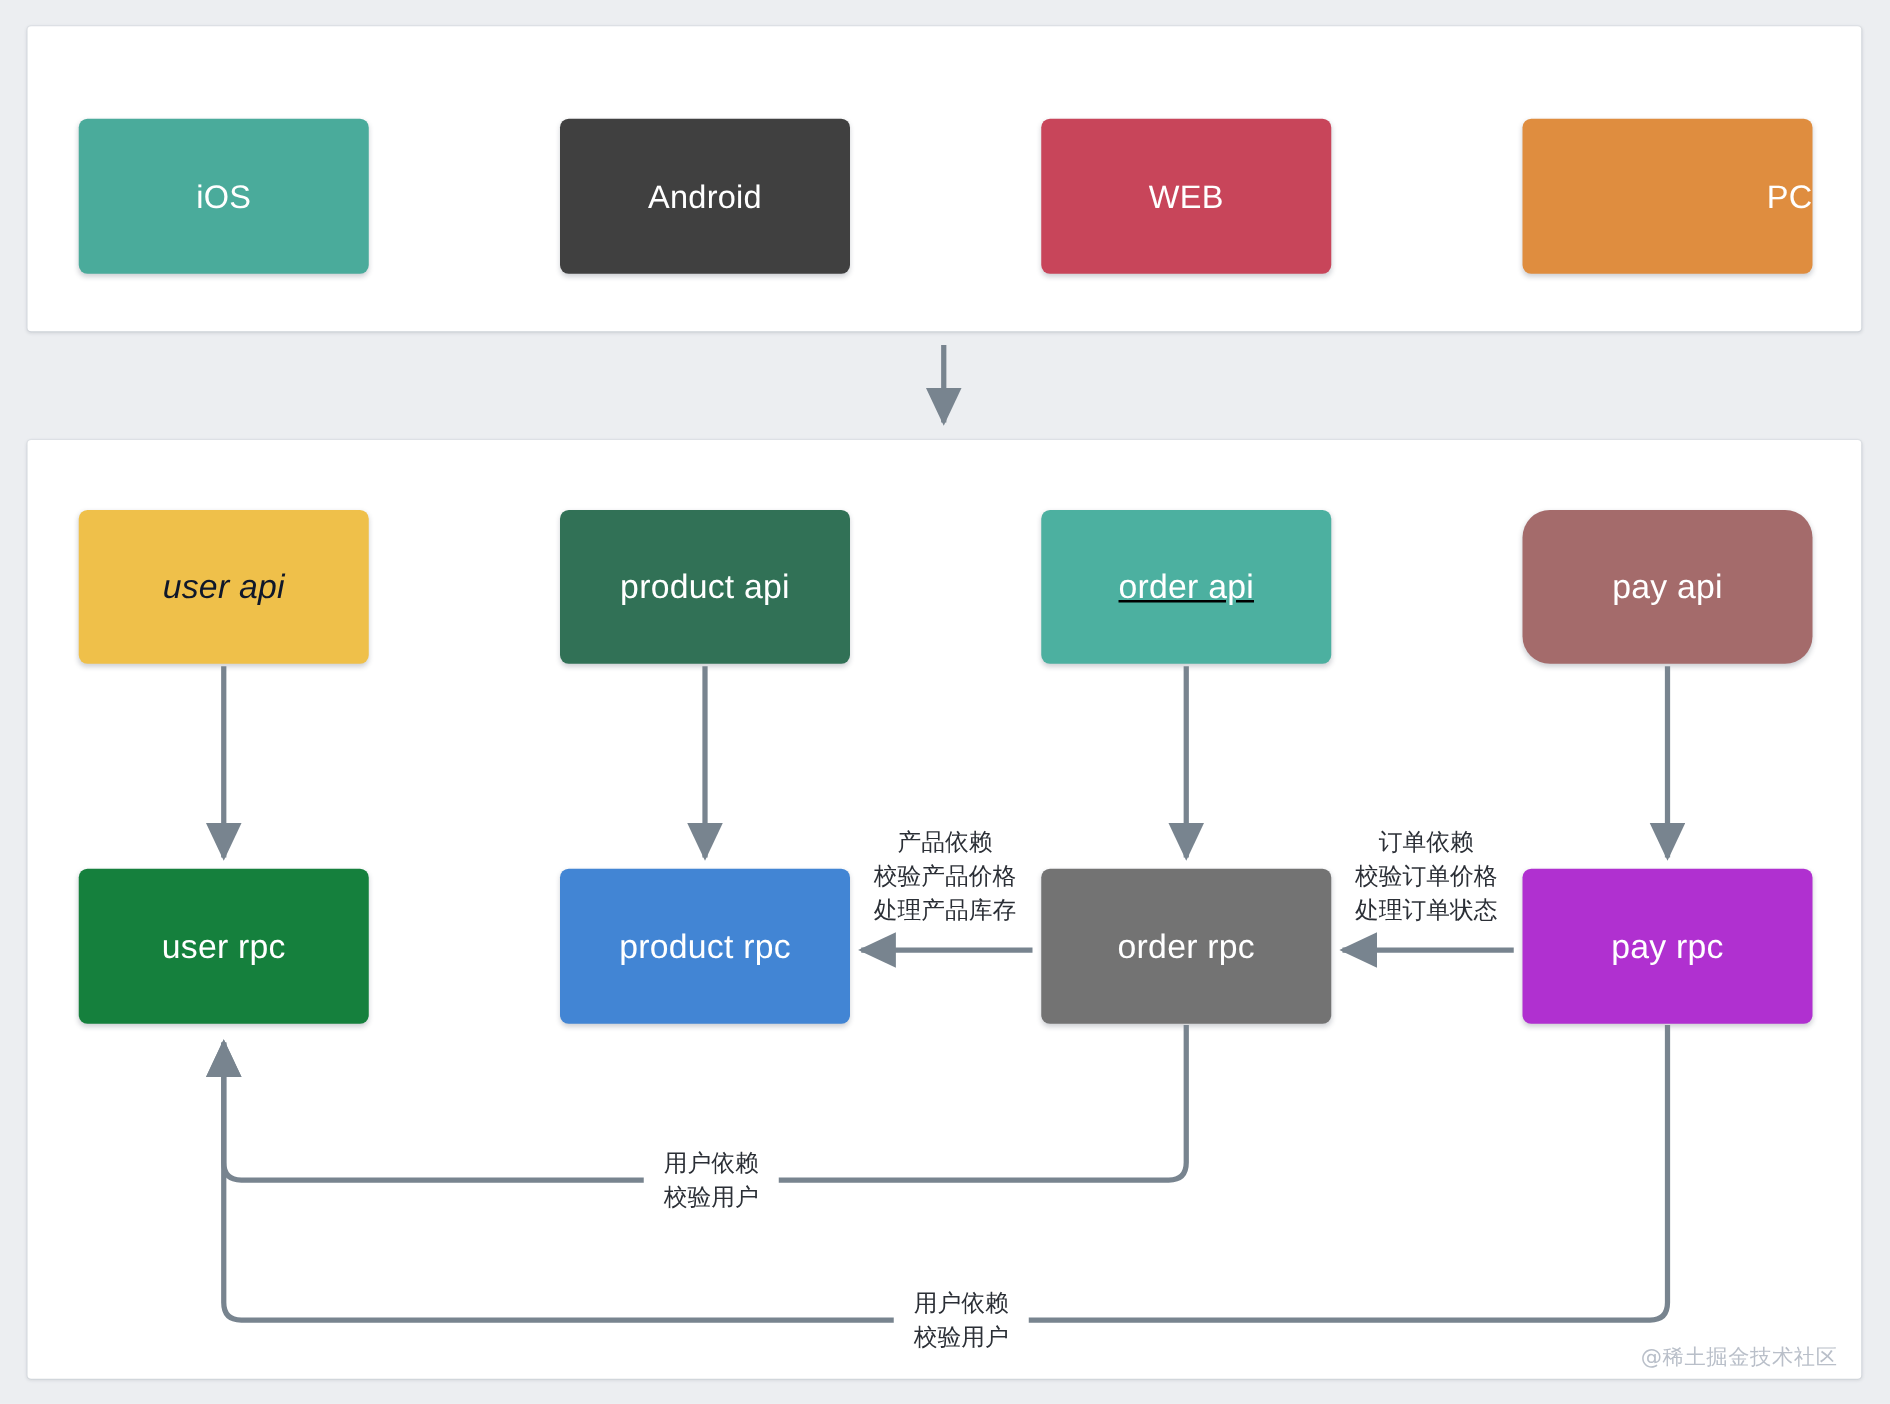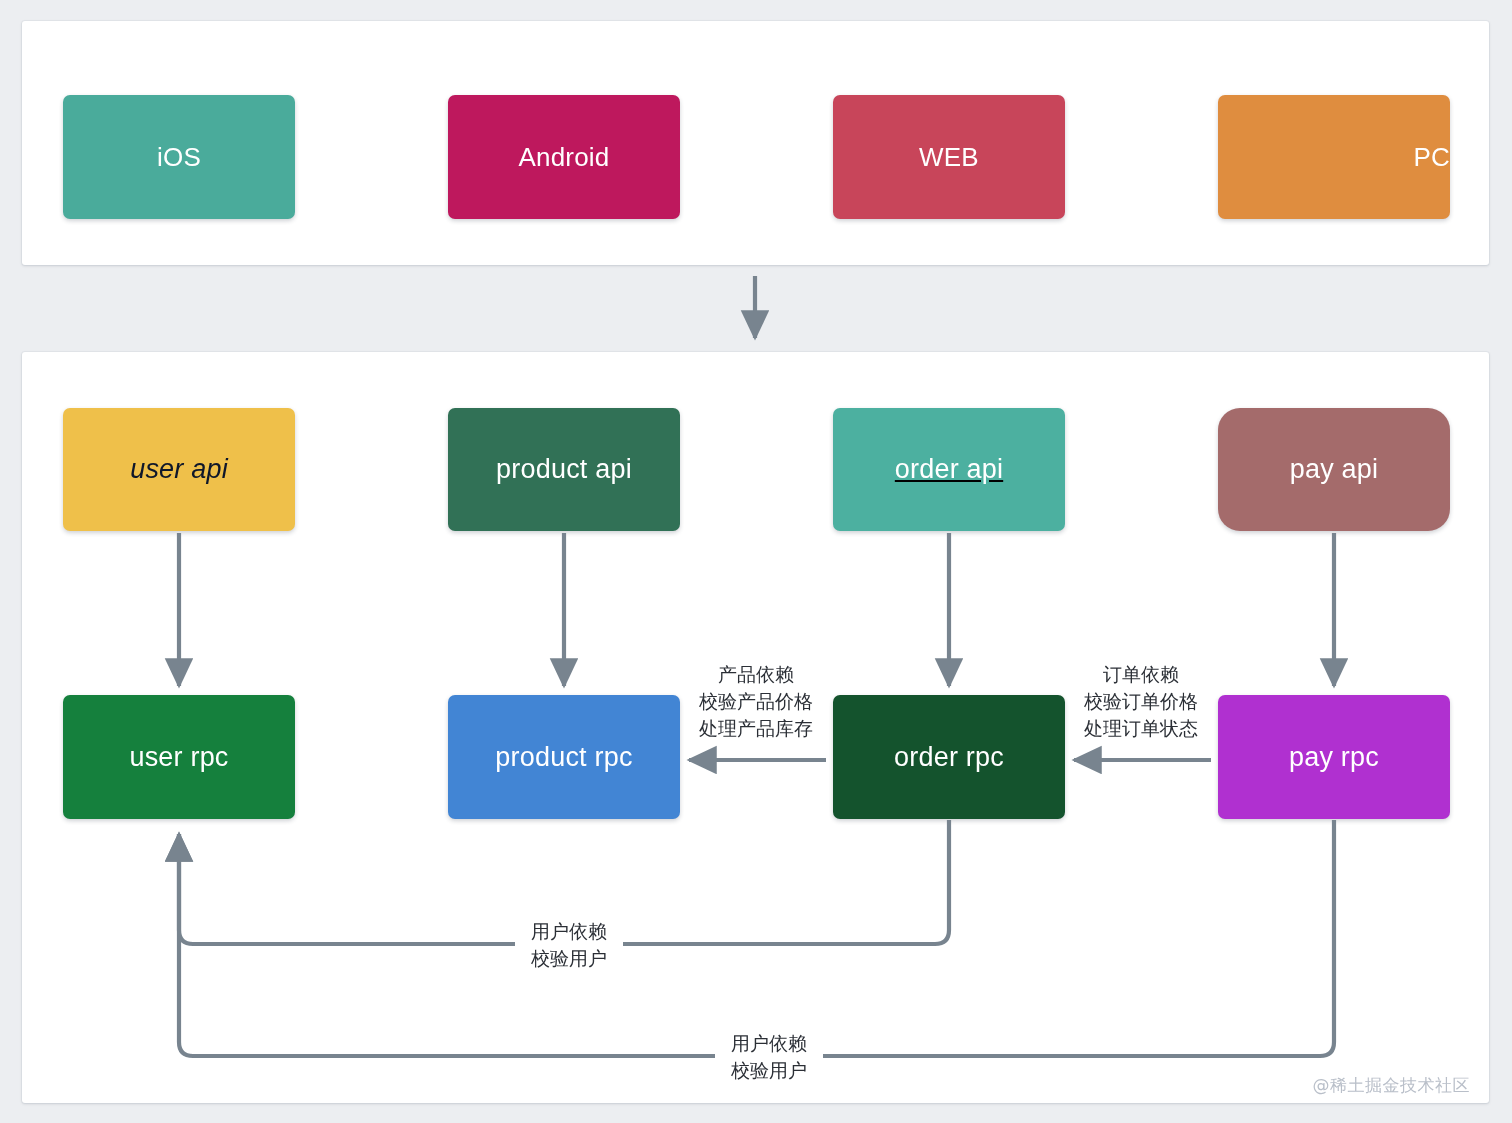--- a/index.html
+++ b/index.html
@@ -95,21 +95,21 @@
 </style>
 </head>
 <body style="background: rgb(236, 238, 241);">
 
 <div id="stage">
 
   <div class="panel" id="panel-clients" style="background: rgb(255, 255, 255);">
     <div class="node client-node" id="node-ios" style="left: 41px; background: rgb(74, 171, 155);">
         <span class="node-label" style="color: rgb(255, 255, 255);">iOS</span>
       </div>
-    <div class="node client-node" id="node-android" style="left: 426px; background: #be185d;">
+    <div class="node client-node" id="node-android" style="left: 426px; background: #404040;">
         <span class="node-label" style="color: rgb(255, 255, 255);">Android</span>
       </div>
     <div class="node client-node" id="node-web" style="left: 811px; background: rgb(200, 69, 90);">
         <span class="node-label" style="color: #ffffff;">WEB</span>
       </div>
     <div class="node client-node" id="node-pc" style="left: 1196px; background: rgb(223, 141, 63); justify-content: flex-end;">
         <span class="node-label" style="color: rgb(255, 255, 255);">PC</span>
       </div>
   </div>
 
@@ -127,21 +127,21 @@
   <div class="node api-node" id="node-pay-api" style="left: 1218px; background: rgb(164, 107, 107); border-radius: 22px;">
       <span class="node-label" style="color: rgb(255, 255, 255);">pay api</span>
     </div>
 
   <div class="node rpc-node" id="node-user-rpc" style="left: 63px; background: #15803d;">
       <span class="node-label" style="color: rgb(255, 255, 255);">user rpc</span>
     </div>
   <div class="node rpc-node" id="node-product-rpc" style="left: 448px; background: rgb(66, 133, 212);">
       <span class="node-label" style="color: rgb(255, 255, 255);">product rpc</span>
     </div>
-  <div class="node rpc-node" id="node-order-rpc" style="left: 833px; background: #14532d;">
+  <div class="node rpc-node" id="node-order-rpc" style="left: 833px; background: #737373;">
       <span class="node-label" style="color: rgb(255, 255, 255);">order rpc</span>
     </div>
   <div class="node rpc-node" id="node-pay-rpc" style="left: 1218px; background: rgb(176, 48, 208);">
       <span class="node-label" style="color: rgb(255, 255, 255);">pay rpc</span>
     </div>
 
   <svg id="svg-links" viewBox="0 0 1512 1123">
     <defs>
       <marker id="arrowhead" markerWidth="9" markerHeight="9" refX="6.6" refY="3.4" orient="auto" markerUnits="strokeWidth">
         <path d="M0,0 L7.2,3.4 L0,6.8 Z" fill="#78848f"></path>

